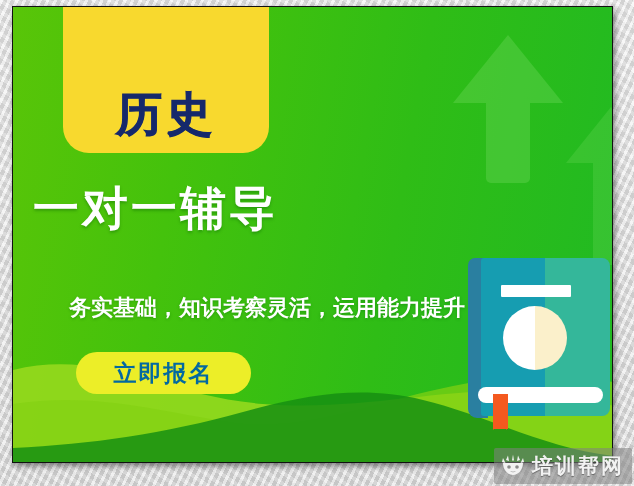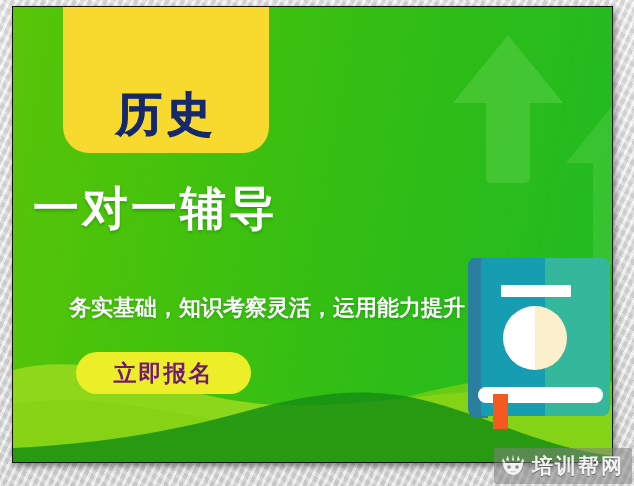--- a/index.html
+++ b/index.html
@@ -90,21 +90,21 @@
   }
 
   
   #cta-button{
     position:absolute;left:63px;top:345px;width:175px;height:42px;
     background:#ecee28;border-radius:22px;
     display:flex;align-items:center;justify-content:center;
     cursor:pointer;
   }
   #cta-button .txt{
-    font-size:23px;font-weight:bold;color:#701a75;letter-spacing:2px;
+    font-size:23px;font-weight:bold;color:#0369a1;letter-spacing:2px;
   }
 
   
   #book{position:absolute;left:455px;top:249px;width:156px;height:171px;}
   #book .spine{position:absolute;left:0;top:2px;width:20px;height:160px;background:#2a7fa0;border-radius:7px 0 0 9px;}
   #book .cover-l{position:absolute;left:13px;top:2px;width:64px;height:158px;background:#169db1;border-radius:3px 0 0 3px;}
   #book .cover-r{position:absolute;left:77px;top:2px;width:65px;height:158px;background:#34b79a;border-radius:0 8px 8px 0;}
   #book .toprule{position:absolute;left:33px;top:29px;width:70px;height:12px;background:#ffffff;border-radius:1px;}
   #book .circle-l{position:absolute;left:35px;top:50px;width:32px;height:64px;background:#ffffff;border-radius:32px 0 0 32px;}
   #book .circle-r{position:absolute;left:67px;top:50px;width:32px;height:64px;background:#fbf0cb;border-radius:0 32px 32px 0;}

